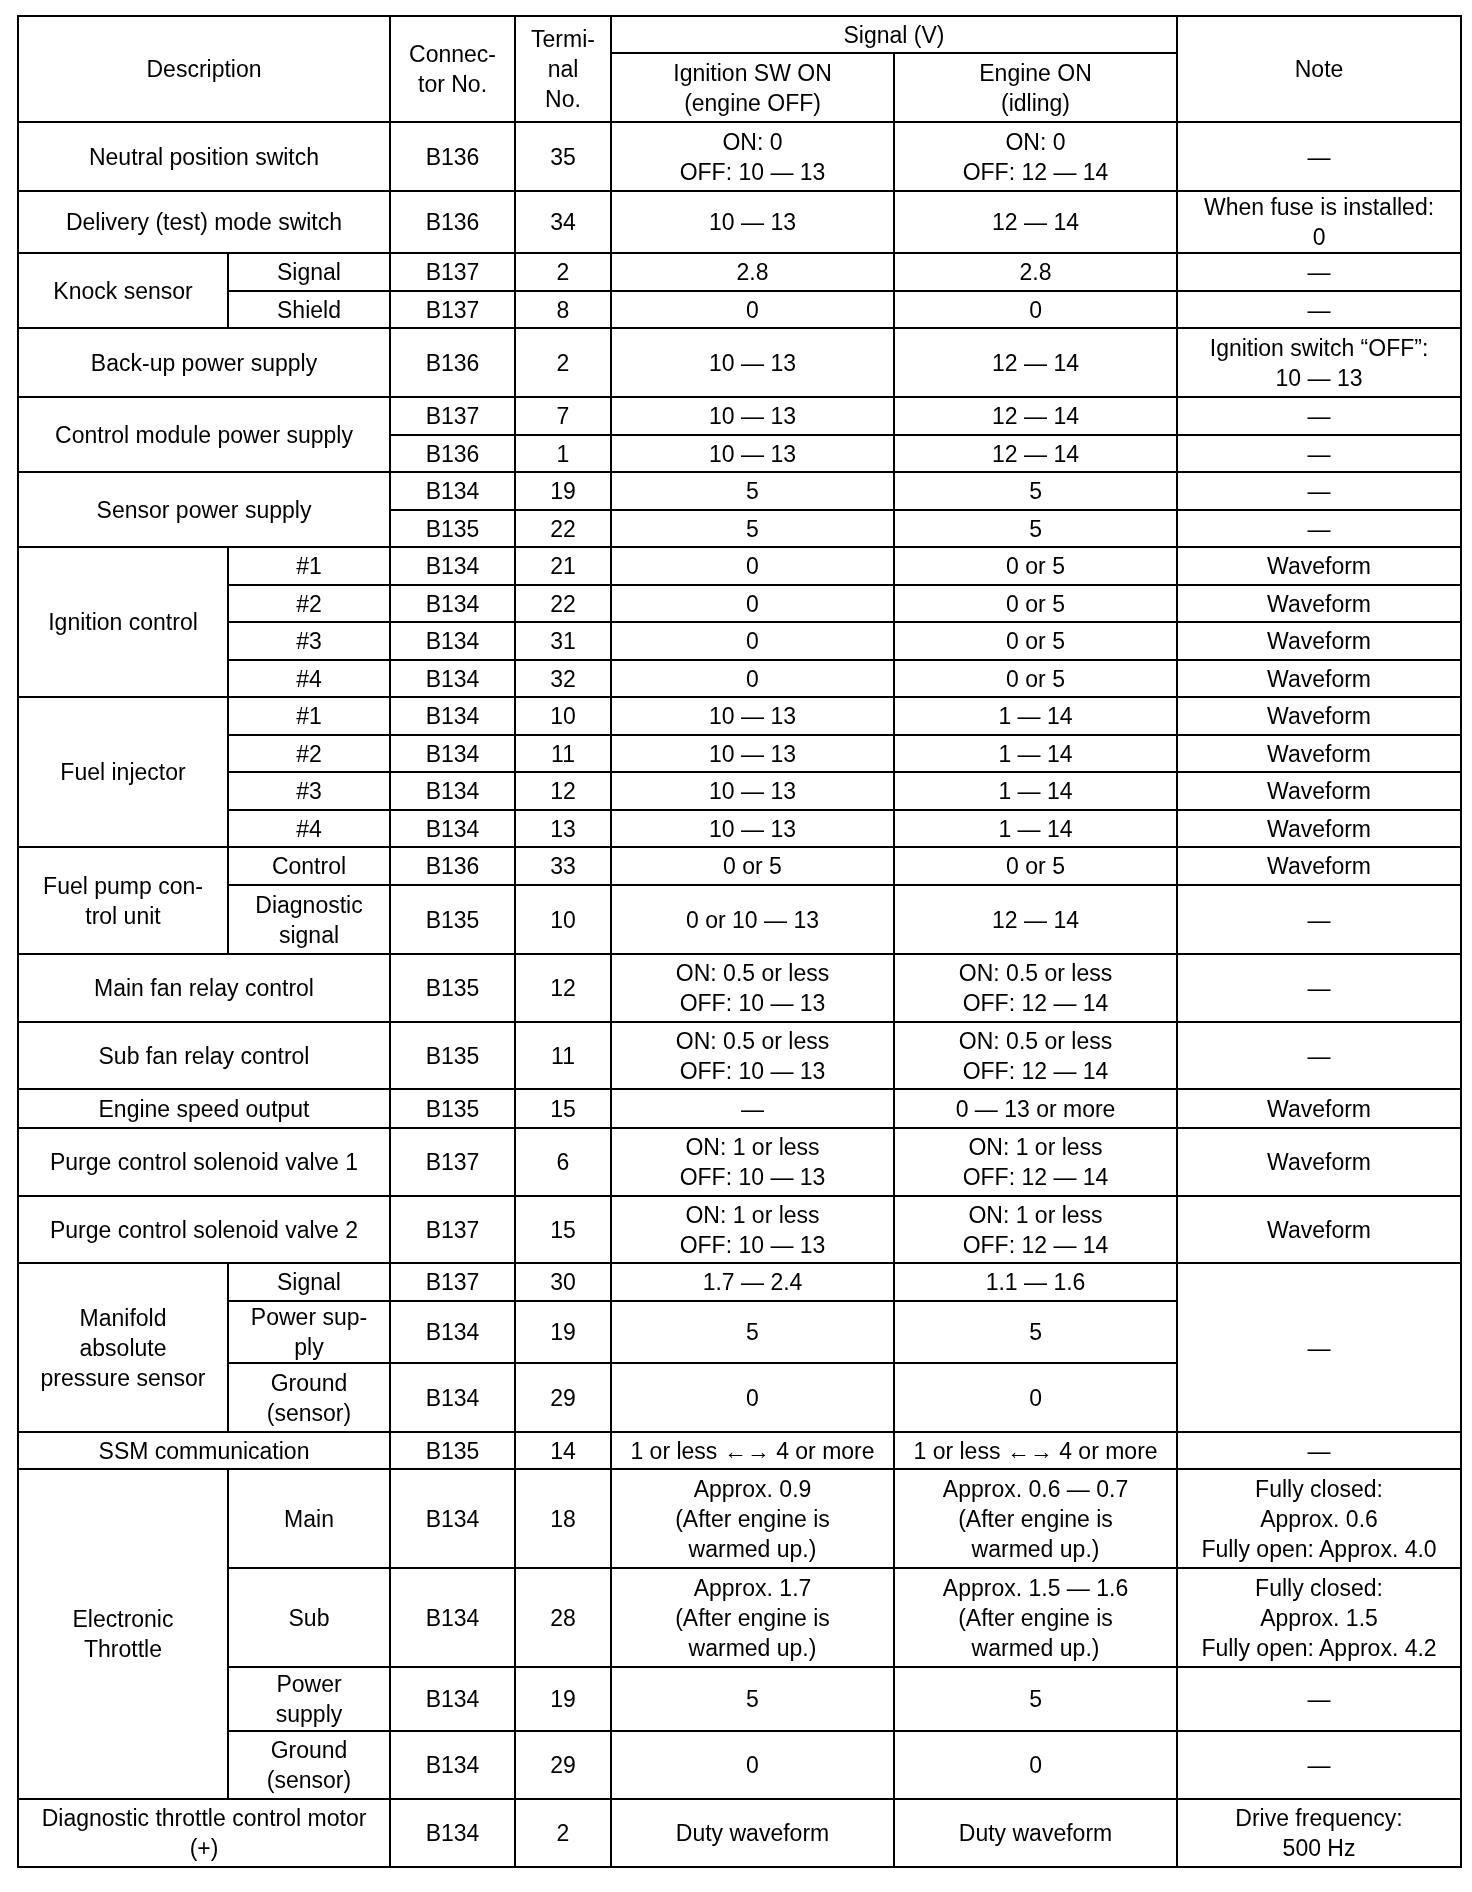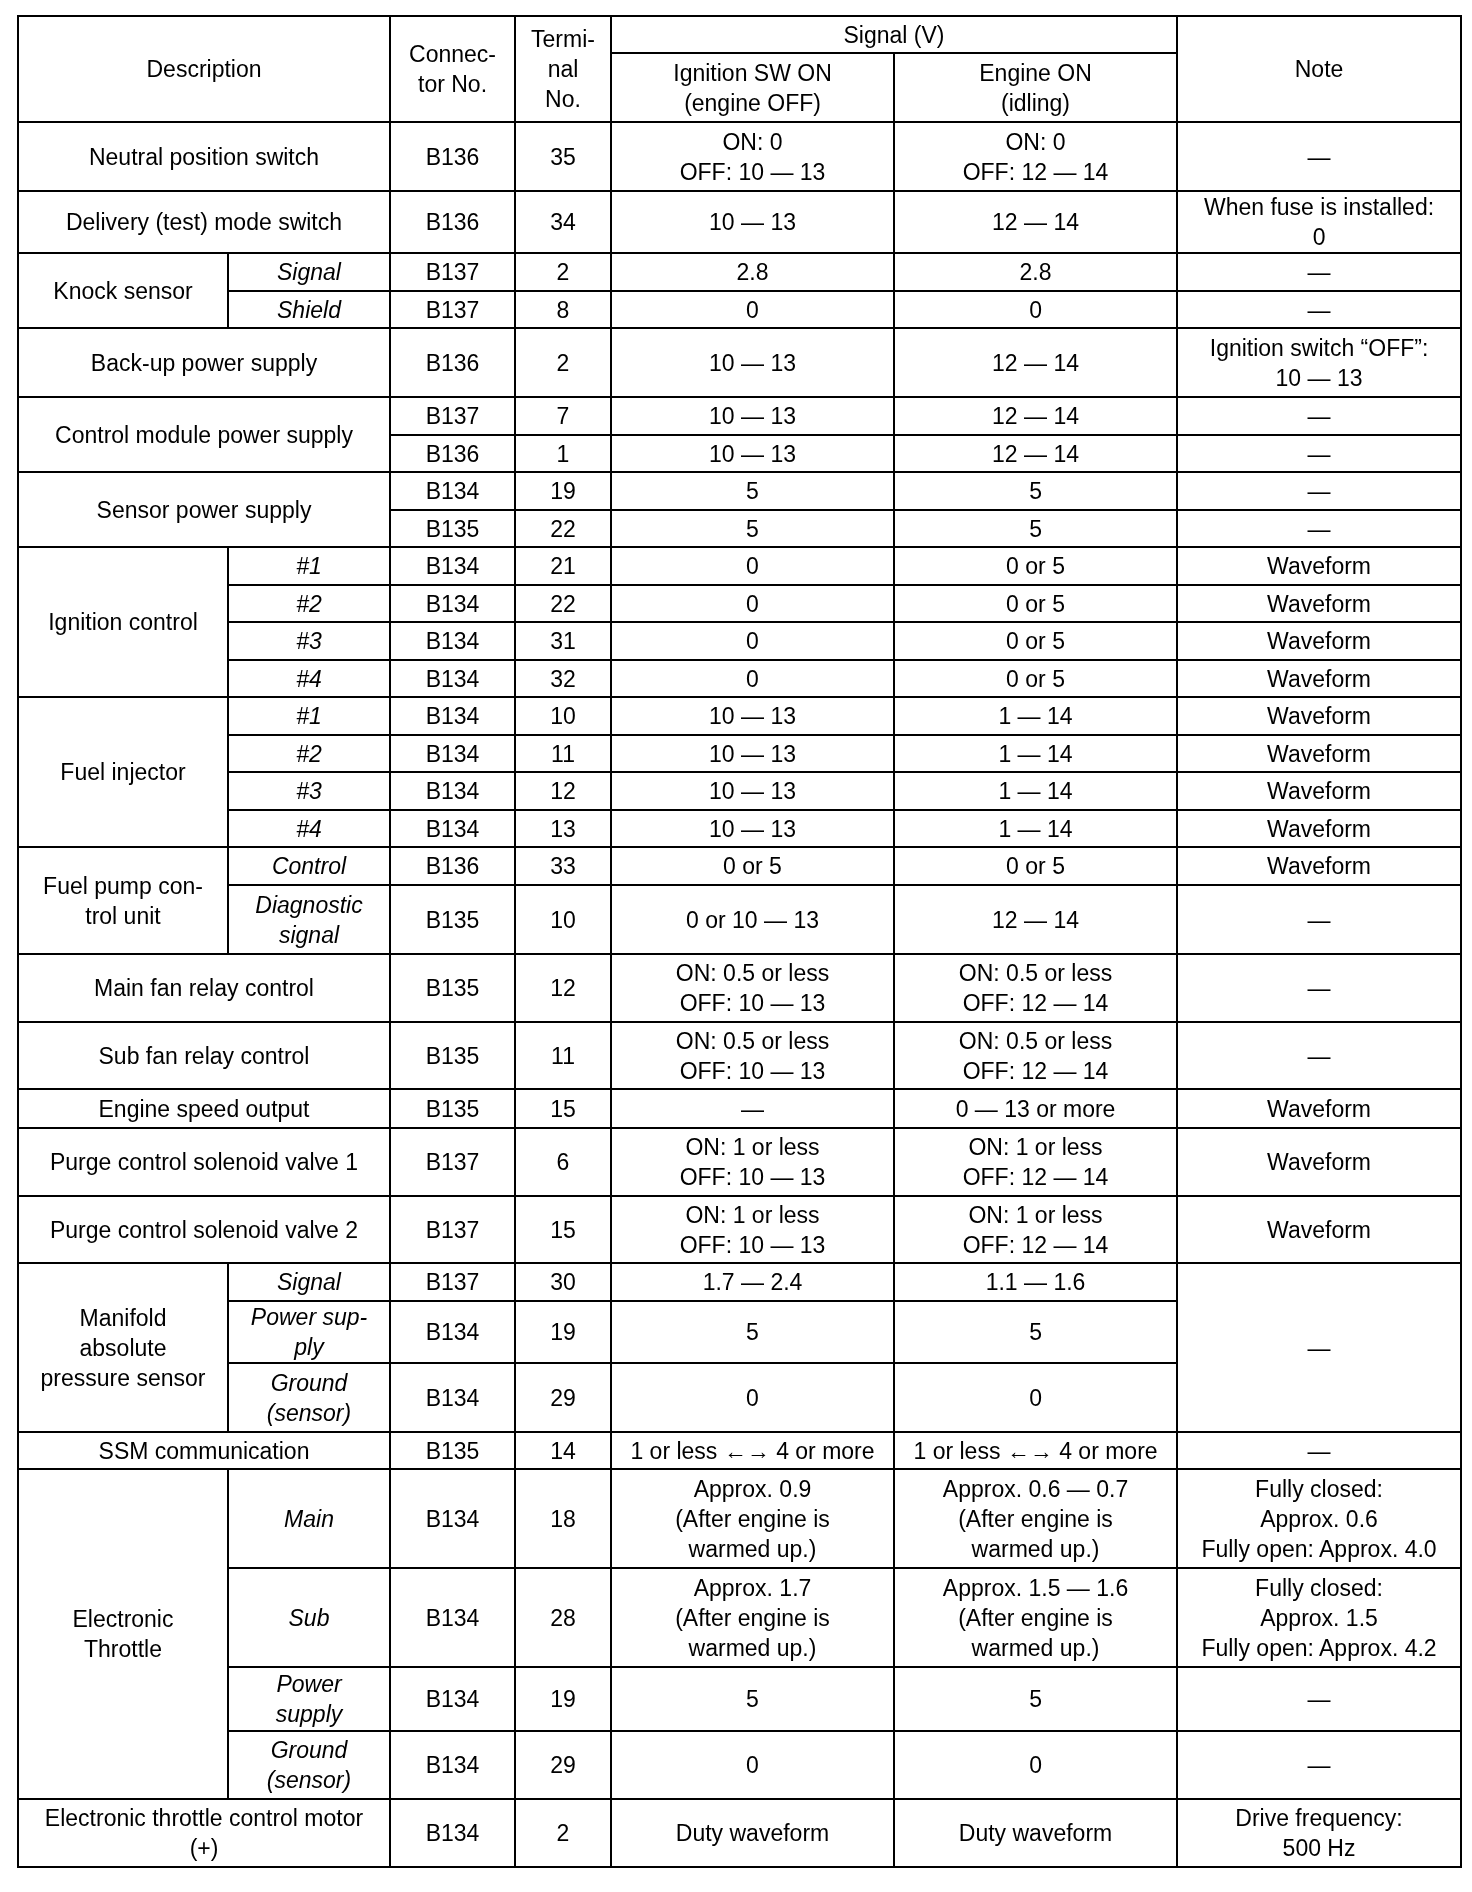--- a/index.html
+++ b/index.html
@@ -5,21 +5,21 @@
   html, body { margin:0; padding:0; background:#ffffff; }
   body { width:1472px; height:1892px; position:relative; overflow:hidden;
          font-family:"Liberation Sans", sans-serif; color:#000; }
   table.spec { position:absolute; left:17px; top:15px; width:1443px;
          border-collapse:collapse; table-layout:fixed; font-size:23px; line-height:30px; }
   table.spec td, table.spec th { border:2.5px solid #000; padding:0 8px; font-weight:normal;
          vertical-align:middle; text-align:center; overflow:hidden; }
   table.spec th { line-height:30px; }
   td.desc, td.sub { text-align:left; }
   td.desc { padding-left:9px; }
-  td.sub { padding-left:9px;font-style:italic; }
+  td.sub { padding-left:9px; }
   .ml { white-space:pre-line; }
 </style>
 </head>
 <body>
 
 <table class="spec">
   <colgroup>
     <col style="width:210px">
       <col style="width:162px">
       <col style="width:125px">
@@ -332,21 +332,21 @@
       <tr style="height: 68px;">
         <td class="sub ml">Ground
 (sensor)</td>
         <td class="">B134</td>
         <td class="">29</td>
         <td class="ml">0</td>
         <td class="ml">0</td>
         <td class="ml">—</td>
       </tr>
       <tr style="height: 68px;">
-        <td class="desc ml" colspan="2">Electronic throttle control motor
+        <td class="desc ml" colspan="2">Diagnostic throttle control motor
 (+)</td>
         <td class="">B134</td>
         <td class="">2</td>
         <td class="ml">Duty waveform</td>
         <td class="ml">Duty waveform</td>
         <td class="ml">Drive frequency:
 500 Hz</td>
       </tr>
     </tbody>
 </table>

